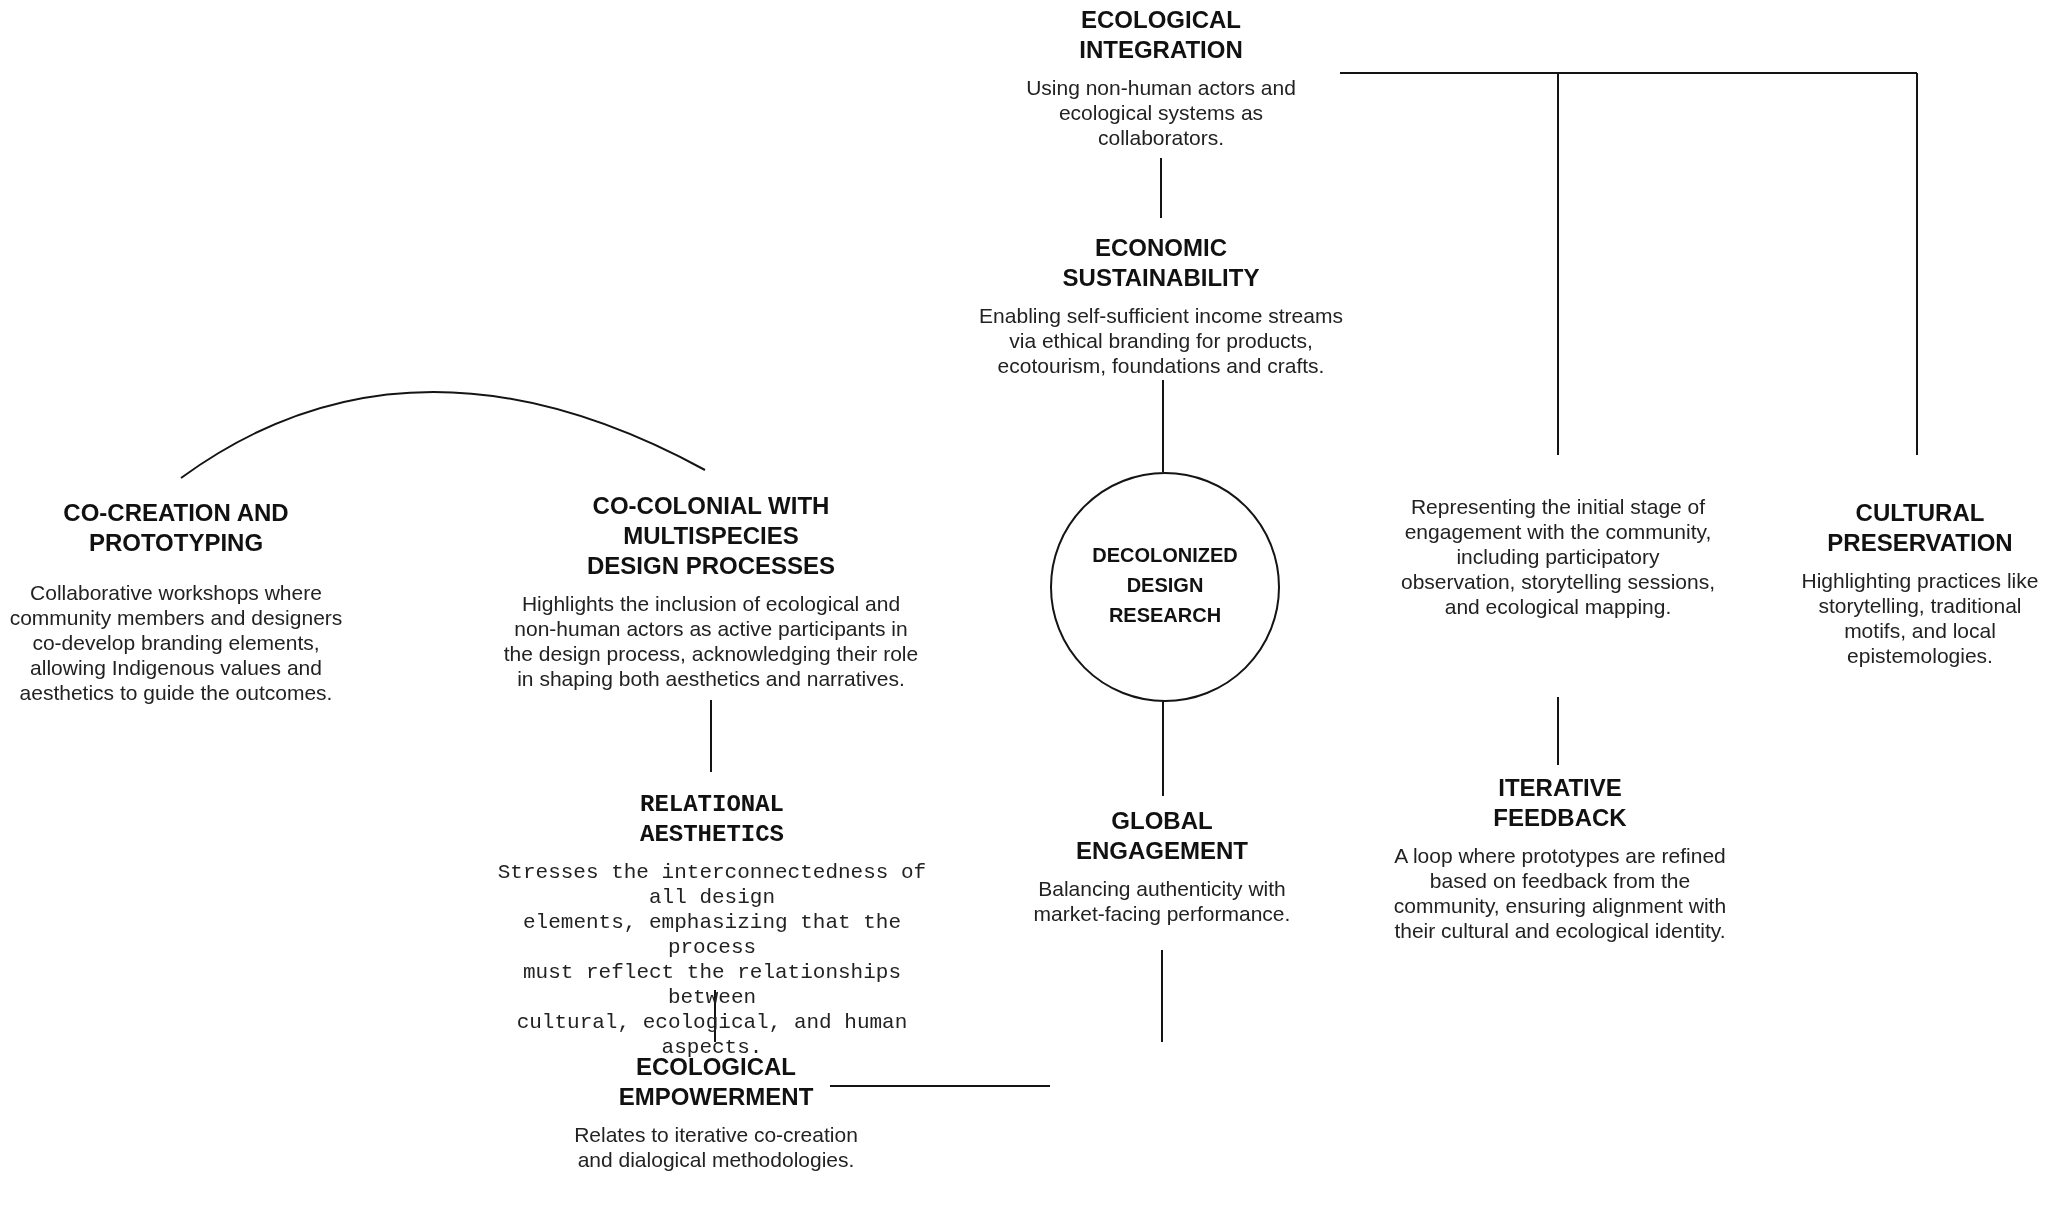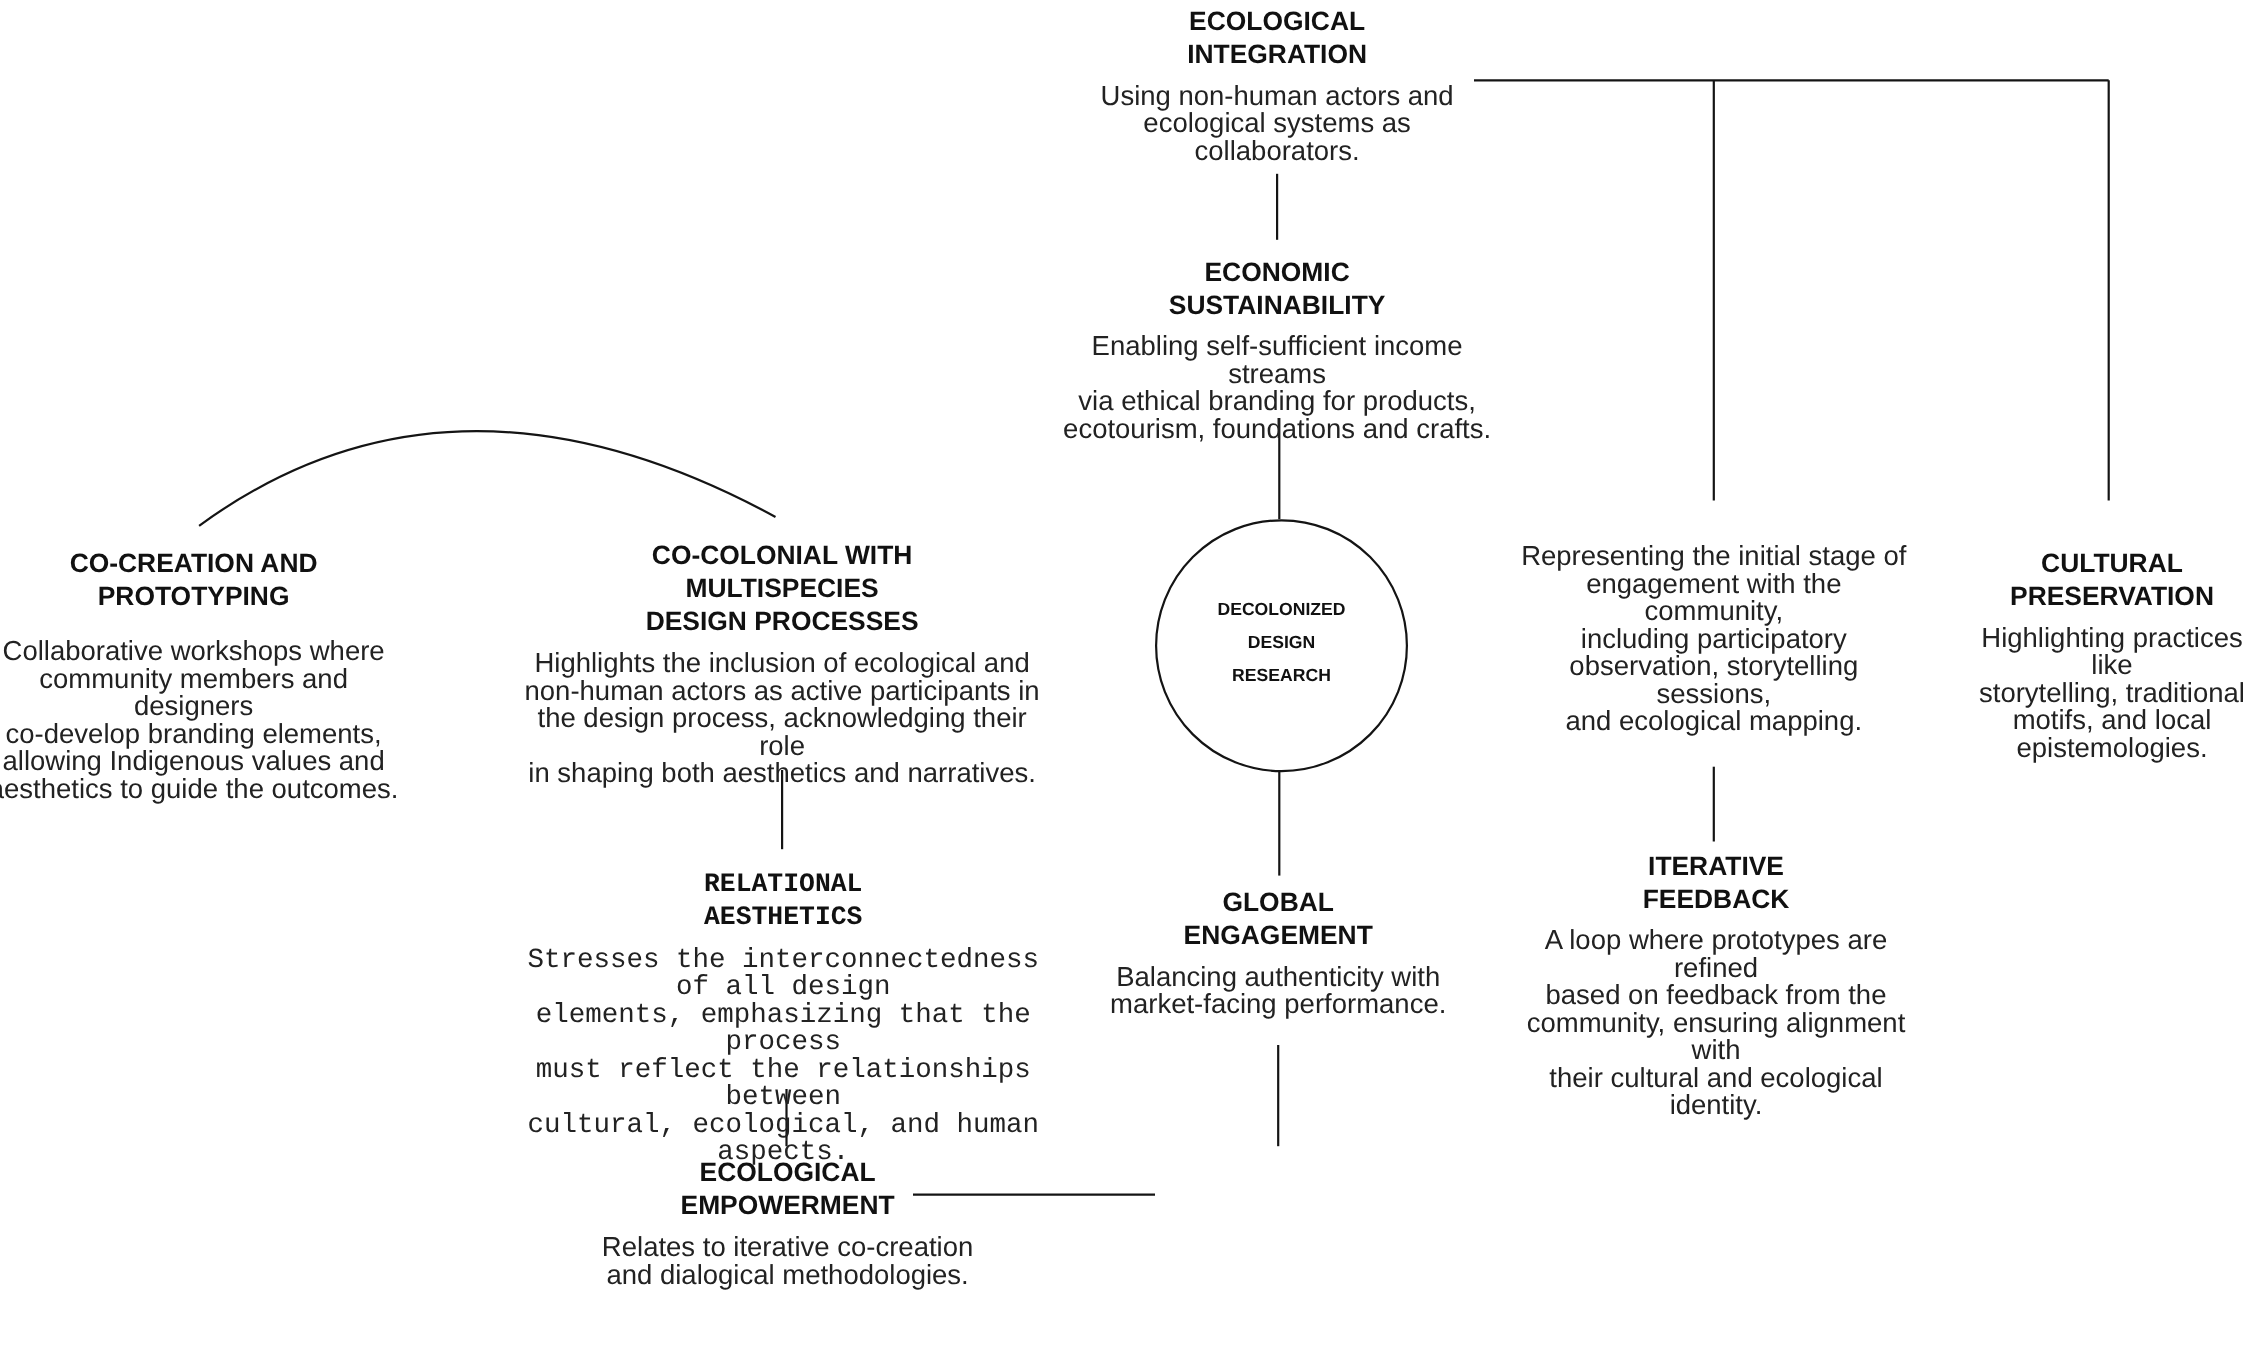--- a/index.html
+++ b/index.html
@@ -23,33 +23,33 @@
     text-align: center;
   }
   .node-title {
     font-weight: bold;
     font-size: 24px;
     line-height: 30px;
     color: #111111;
     white-space: pre-line;
   }
   .node-body {
-    font-size: 25px;
+    font-size: 21px;
     line-height: 25px;
     color: #222222;
     white-space: pre-line;
     margin-top: 10px;
   }
   .node-body.gap-lg { margin-top: 22px; }
   .node-body.gap-md { margin-top: 16px; }
   .circle-label {
     position: absolute;
     text-align: center;
     font-weight: bold;
-    font-size: 16px;
+    font-size: 20px;
     line-height: 30px;
     color: #111111;
     white-space: pre-line;
   }
 </style>
 </head>
 <body>
 
 <div class="canvas">
 

